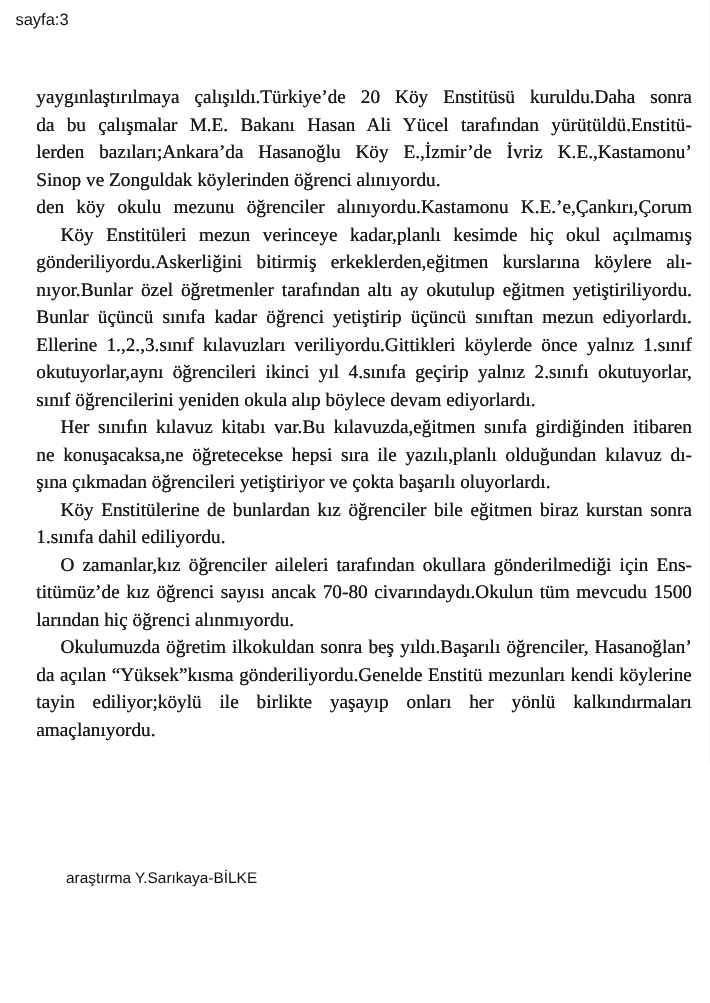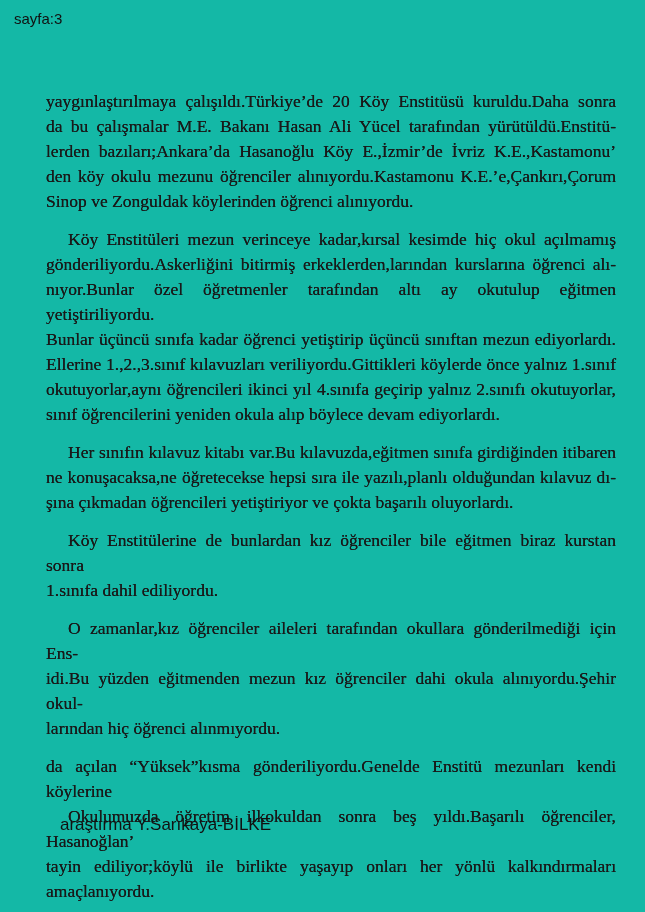--- a/index.html
+++ b/index.html
@@ -5,21 +5,21 @@
   html, body {
     margin: 0;
     padding: 0;
     background: #e9e9e9;
   }
   .page {
     position: relative;
     width: 645px;
     height: 912px;
     margin: 0 auto;
-    background: #14b8a6;
+    background: #ffffff;
     overflow: hidden;
   }
   .page-header {
     position: absolute;
     left: 14px;
     top: 10px;
     font-family: "Liberation Sans", sans-serif;
     font-size: 15px;
     color: #111111;
   }
@@ -28,80 +28,80 @@
     left: 33px;
     top: 76px;
     width: 596px;
     font-family: "Liberation Serif", "DejaVu Serif", serif;
     font-size: 17.5px;
     line-height: 25px;
     color: #191919;
     text-shadow: 0 0 0.35px #191919;
   }
   .para {
-    margin: 13px;
+    margin: 0;
   }
   .line {
     text-align: justify;
     text-align-last: justify;
     white-space: normal;
   }
   .line.last {
     text-align-last: left;
   }
   .line.first {
     text-indent: 22px;
   }
   .page-footer {
     position: absolute;
     left: 60px;
-    top: 815px;
+    top: 790px;
     font-family: "Liberation Sans", sans-serif;
-    font-size: 17px;
+    font-size: 14px;
     color: #111111;
   }
 </style>
 </head>
 <body>
 
 <div class="page">
   <div class="page-header">sayfa:3</div>
 
   <div class="doc-body">
       <div class="para">
         <div class="line">yaygınlaştırılmaya çalışıldı.Türkiye’de 20 Köy Enstitüsü kuruldu.Daha sonra</div>
         <div class="line">da bu çalışmalar M.E. Bakanı Hasan Ali Yücel tarafından yürütüldü.Enstitü-</div>
         <div class="line">lerden bazıları;Ankara’da Hasanoğlu Köy E.,İzmir’de İvriz K.E.,Kastamonu’</div>
+        <div class="line last">Sinop ve Zonguldak köylerinden öğrenci alınıyordu.</div>
         <div class="line">den köy okulu mezunu öğrenciler alınıyordu.Kastamonu K.E.’e,Çankırı,Çorum</div>
-        <div class="line last">Sinop ve Zonguldak köylerinden öğrenci alınıyordu.</div>
       </div>
       <div class="para">
-        <div class="line first">Köy Enstitüleri mezun verinceye kadar,kırsal kesimde hiç okul açılmamış</div>
-        <div class="line">gönderiliyordu.Askerliğini bitirmiş erkeklerden,larından kurslarına öğrenci alı-</div>
+        <div class="line first">Köy Enstitüleri mezun verinceye kadar,planlı kesimde hiç okul açılmamış</div>
+        <div class="line">gönderiliyordu.Askerliğini bitirmiş erkeklerden,eğitmen kurslarına köylere alı-</div>
         <div class="line">nıyor.Bunlar özel öğretmenler tarafından altı ay okutulup eğitmen yetiştiriliyordu.</div>
         <div class="line">Bunlar üçüncü sınıfa kadar öğrenci yetiştirip üçüncü sınıftan mezun ediyorlardı.</div>
         <div class="line">Ellerine 1.,2.,3.sınıf kılavuzları veriliyordu.Gittikleri köylerde önce yalnız 1.sınıf</div>
         <div class="line">okutuyorlar,aynı öğrencileri ikinci yıl 4.sınıfa geçirip yalnız 2.sınıfı okutuyorlar,</div>
         <div class="line last">sınıf öğrencilerini yeniden okula alıp böylece devam ediyorlardı.</div>
       </div>
       <div class="para">
         <div class="line first">Her sınıfın kılavuz kitabı var.Bu kılavuzda,eğitmen sınıfa girdiğinden itibaren</div>
         <div class="line">ne konuşacaksa,ne öğretecekse hepsi sıra ile yazılı,planlı olduğundan kılavuz dı-</div>
         <div class="line last">şına çıkmadan öğrencileri yetiştiriyor ve çokta başarılı oluyorlardı.</div>
       </div>
       <div class="para">
         <div class="line first">Köy Enstitülerine de bunlardan kız öğrenciler bile eğitmen biraz kurstan sonra</div>
         <div class="line last">1.sınıfa dahil ediliyordu.</div>
       </div>
       <div class="para">
         <div class="line first">O zamanlar,kız öğrenciler aileleri tarafından okullara gönderilmediği için Ens-</div>
-        <div class="line">idi.Bu yüzden eğitmenden mezun kız öğrenciler dahi okula alınıyordu.Şehir okul-</div>
+        <div class="line">titümüz’de kız öğrenci sayısı ancak 70-80 civarındaydı.Okulun tüm mevcudu 1500</div>
         <div class="line last">larından hiç öğrenci alınmıyordu.</div>
       </div>
       <div class="para">
+        <div class="line first">Okulumuzda öğretim ilkokuldan sonra beş yıldı.Başarılı öğrenciler, Hasanoğlan’</div>
         <div class="line">da açılan “Yüksek”kısma gönderiliyordu.Genelde Enstitü mezunları kendi köylerine</div>
-        <div class="line first">Okulumuzda öğretim ilkokuldan sonra beş yıldı.Başarılı öğrenciler, Hasanoğlan’</div>
         <div class="line last">tayin ediliyor;köylü ile birlikte yaşayıp onları her yönlü kalkındırmaları amaçlanıyordu.</div>
       </div>
     </div>
 
   <div class="page-footer">araştırma Y.Sarıkaya-BİLKE</div>
 </div>
 
 </body></html>

